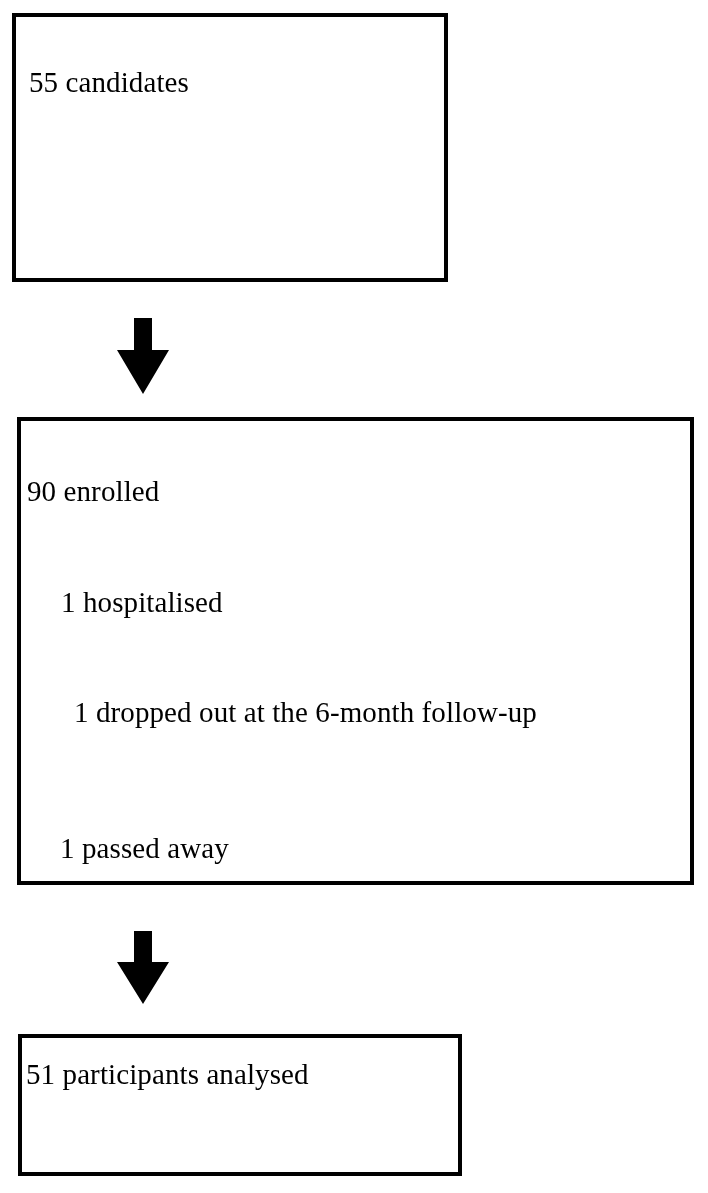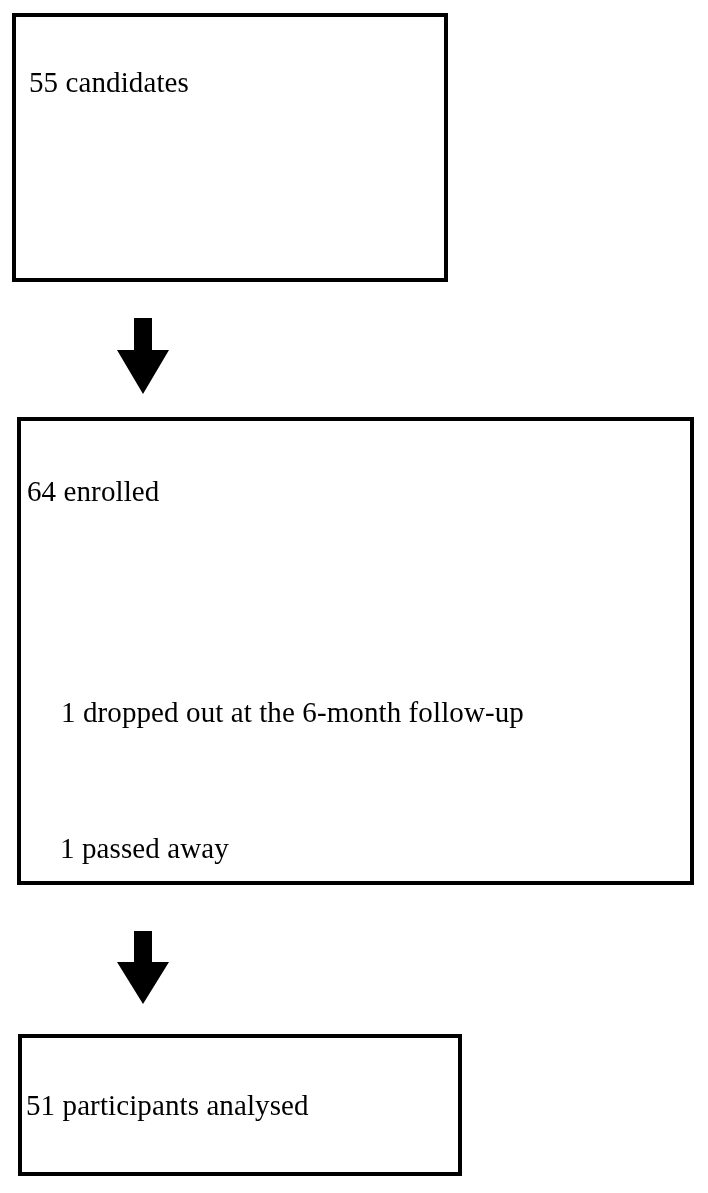--- a/index.html
+++ b/index.html
@@ -52,31 +52,31 @@
 
   
   #box-enrolment {
     left: 17px;
     top: 417px;
     width: 677px;
     height: 468px;
   }
   #enrolment-line-0 { left: 27px; top: 477px; }
   #enrolment-line-1 { left: 61px; top: 588px; }
-  #enrolment-line-2 { left: 61px; top: 698px; text-align: right; }
+  #enrolment-line-2 { left: 74px; top: 698px; text-align: right; }
   #enrolment-line-3 { left: 60px; top: 834px; }
 
   
   #box-analysis {
     left: 18px;
     top: 1034px;
     width: 444px;
     height: 142px;
   }
-  #analysis-line-0 { left: 26px; top: 1091px; font-family: Liberation Serif, serif; }
+  #analysis-line-0 { left: 26px; top: 1060px; font-family: Liberation Serif, serif; }
 
   
   .flow-arrow {
     position: absolute;
     display: block;
   }
   #arrow-screening-to-enrolment {
     left: 117px;
     top: 318px;
     width: 52px;
@@ -95,21 +95,22 @@
 <div id="flowchart">
 
   <div class="node-box" id="box-screening"></div>
   <div class="node-line" id="screening-line-0">55 candidates</div>
 
   <svg class="flow-arrow" id="arrow-screening-to-enrolment" viewBox="0 0 52 76" preserveAspectRatio="none">
     <polygon points="17,0 35,0 35,32 52,32 26,76 0,32 17,32" fill="#000000"></polygon>
   </svg>
 
   <div class="node-box" id="box-enrolment"></div>
-  <div class="node-line" id="enrolment-line-0">64 enrolled</div>
+  <div class="node-line" id="enrolment-line-0">90 enrolled</div>
+  <div class="node-line" id="enrolment-line-1">1 hospitalised</div>
   <div class="node-line" id="enrolment-line-2">1 dropped out at the 6-month follow-up</div>
   <div class="node-line" id="enrolment-line-3">1 passed away</div>
 
   <svg class="flow-arrow" id="arrow-enrolment-to-analysis" viewBox="0 0 52 73" preserveAspectRatio="none">
     <polygon points="17,0 35,0 35,31 52,31 26,73 0,31 17,31" fill="#000000"></polygon>
   </svg>
 
   <div class="node-box" id="box-analysis"></div>
   <div class="node-line" id="analysis-line-0">51 participants analysed</div>
 

